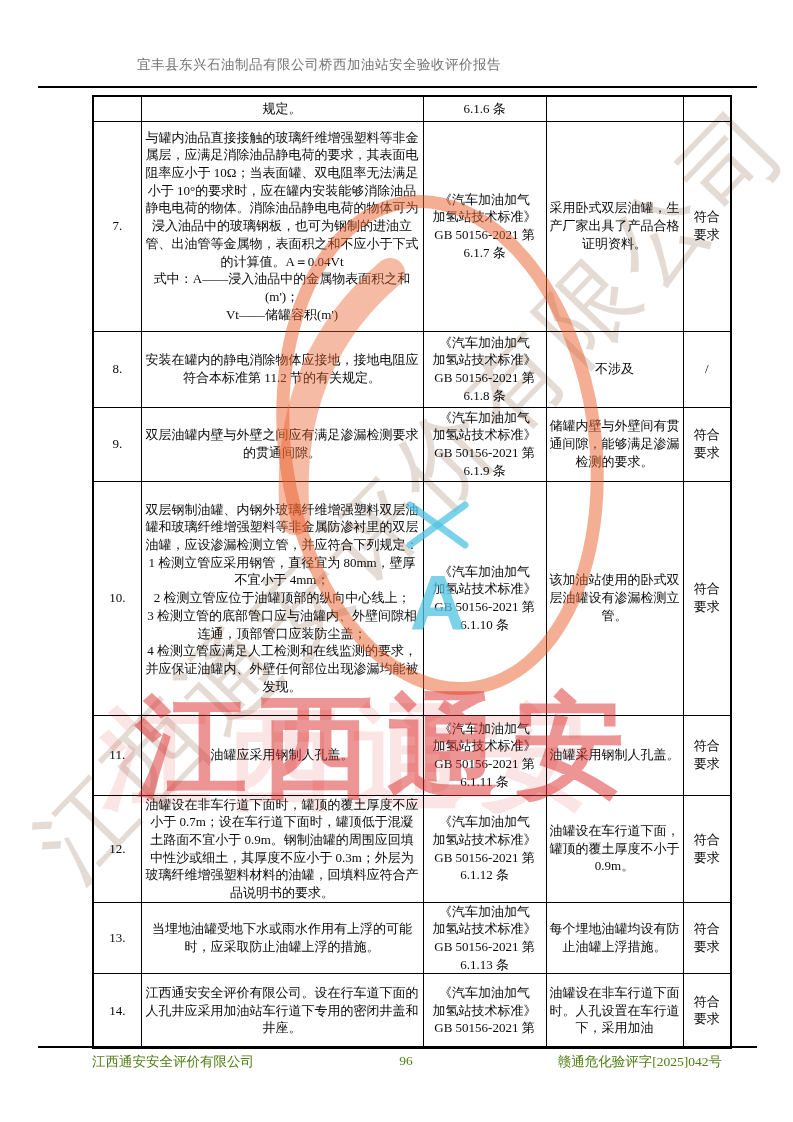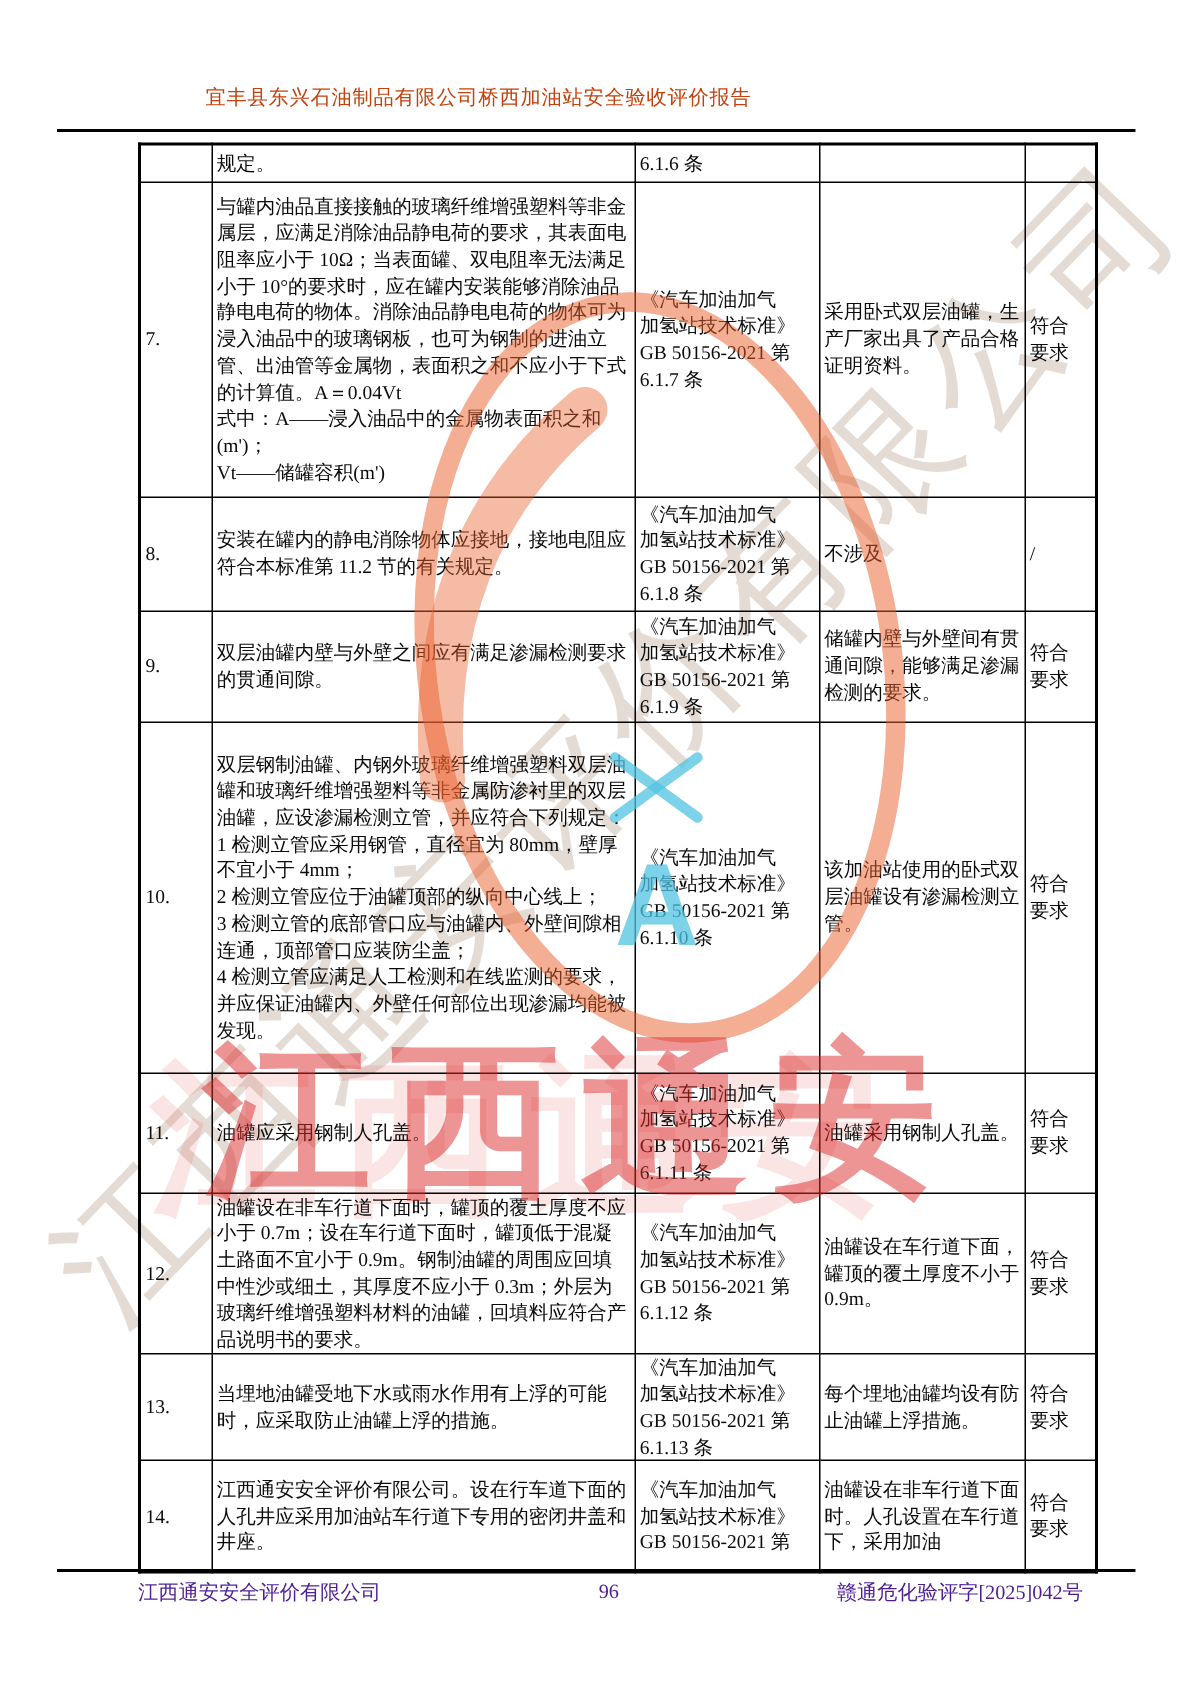--- a/index.html
+++ b/index.html
@@ -26,39 +26,39 @@
   }
   .wm-red-echo {
     position:absolute; left:100px; top:684px; z-index:1;
     font-size:112px; font-weight:bold; letter-spacing:14px; white-space:nowrap;
     color:rgba(230,90,90,0.16); font-family:"Liberation Sans", sans-serif;
     pointer-events:none;
   }
   
   .header-title {
     position:absolute; top:56px; left:0; width:638px; z-index:1;
-    text-align:center; font-size:13.5px; letter-spacing:0.5px; color:#c2410c;
+    text-align:center; font-size:13.5px; letter-spacing:0.5px; color:#737373;
   }
   .header-rule { position:absolute; top:86px; left:38px; width:719px; height:2px; background:#000; z-index:1; }
   .footer-rule { position:absolute; top:1046px; left:38px; width:719px; height:2px; background:#000; z-index:1; }
   .footer-row {
     position:absolute; top:1053px; left:92px; width:630px; z-index:1;
     display:flex; justify-content:space-between; align-items:flex-start;
-    font-size:13.5px; color:#4c1d95;
+    font-size:13.5px; color:#4d7c0f;
   }
   
   table.report {
     position:absolute; left:92px; top:95px; z-index:1;
     width:638px; border-collapse:collapse; table-layout:fixed;
     border:2px solid #000; background:transparent;
   }
   table.report td {
     border:1px solid #000; padding:0 3px;
     font-size:13px; line-height:1.36; color:#0a0a0a;
-    text-align:left; vertical-align:middle; white-space:pre-line;
+    text-align:center; vertical-align:middle; white-space:pre-line;
     overflow:hidden;
   }
   td.c-content { padding:0 6px; }
   td.c-standard { padding:0 2px; font-size:12.5px; }
   td.c-result { padding:0 4px; }
 </style>
 </head>
 <body>
 
 <div class="page">

